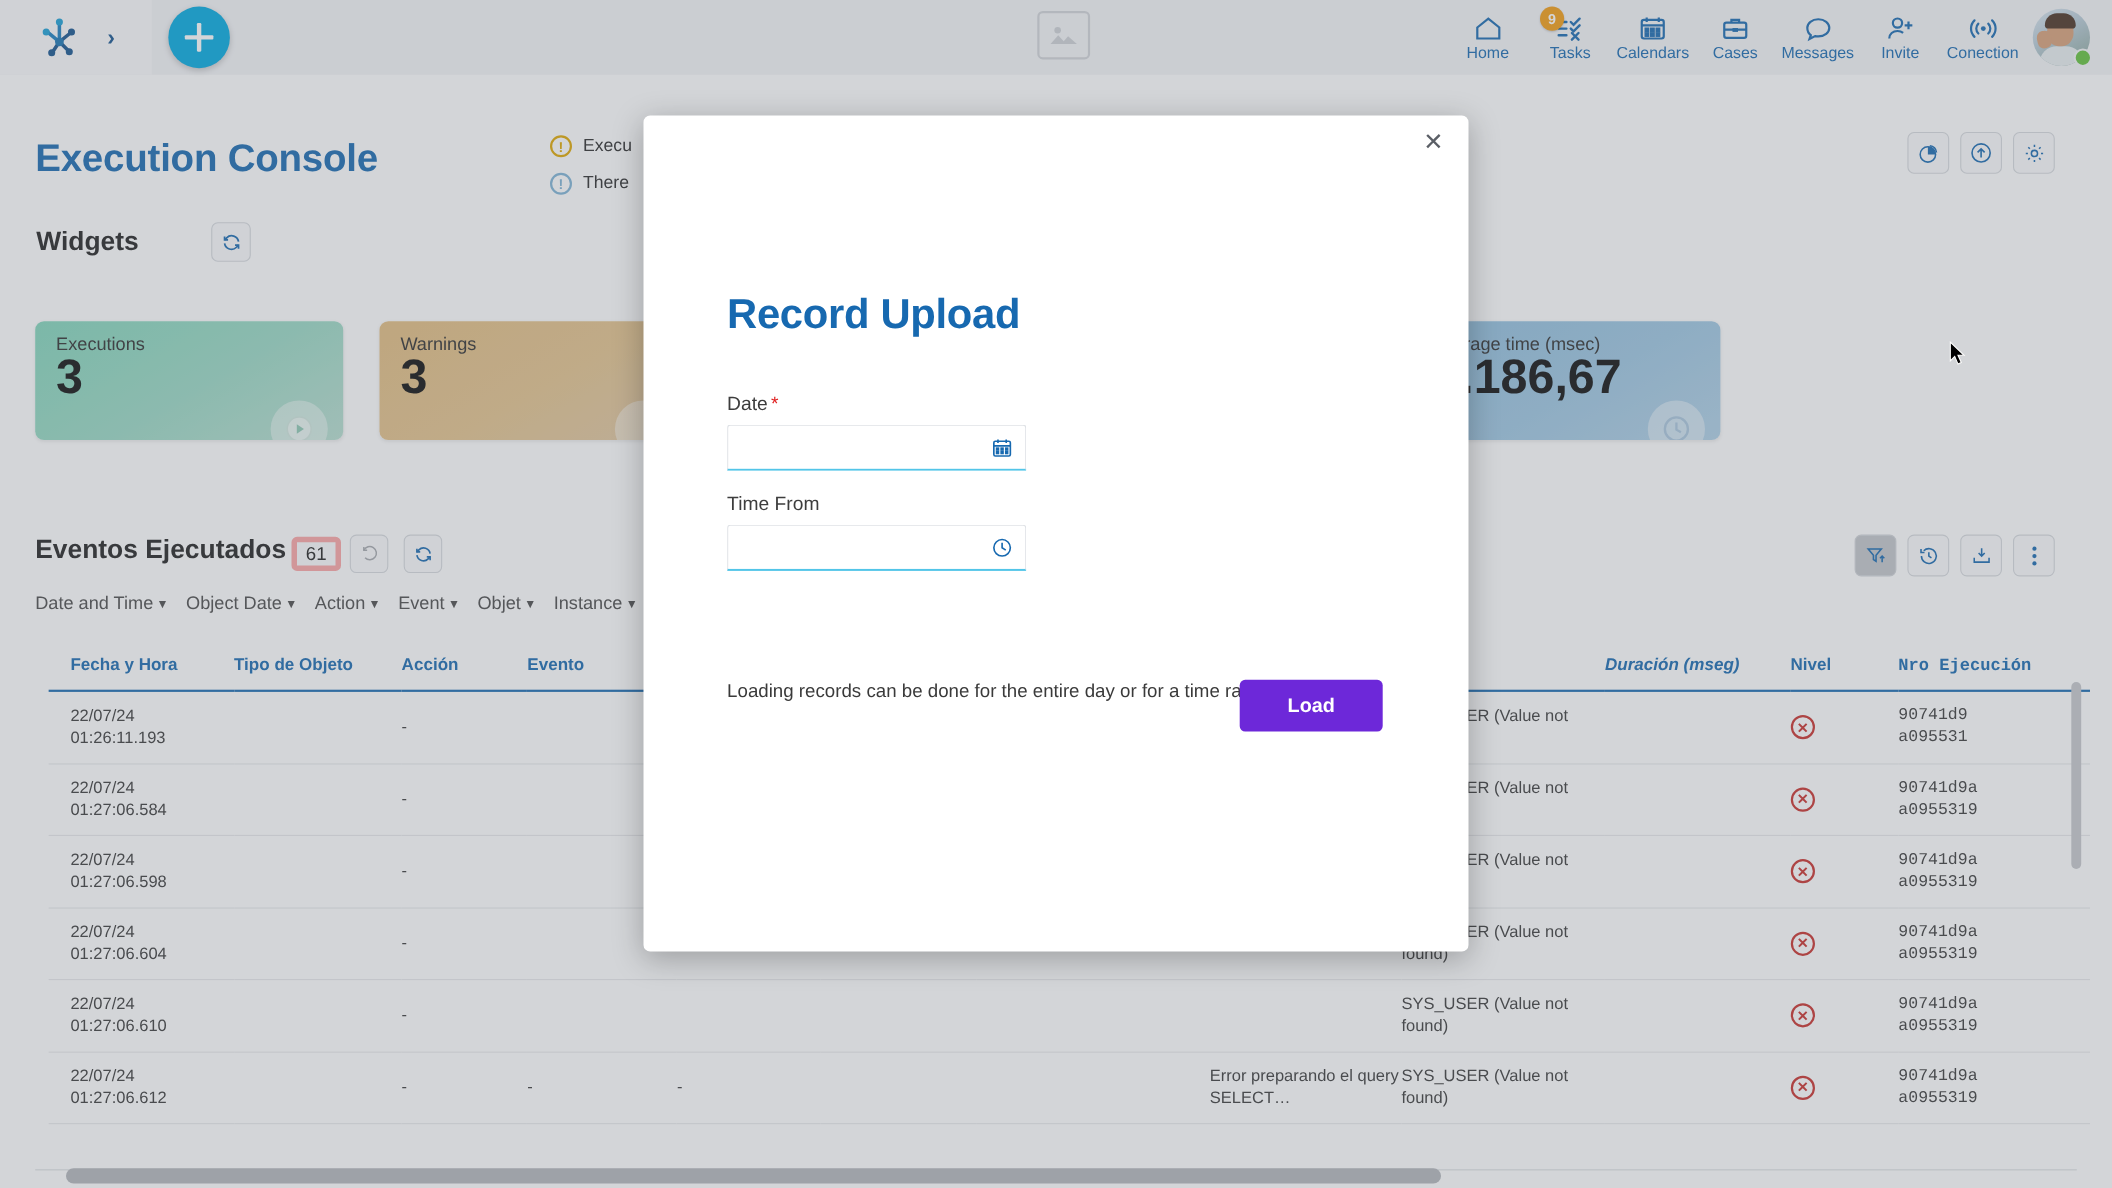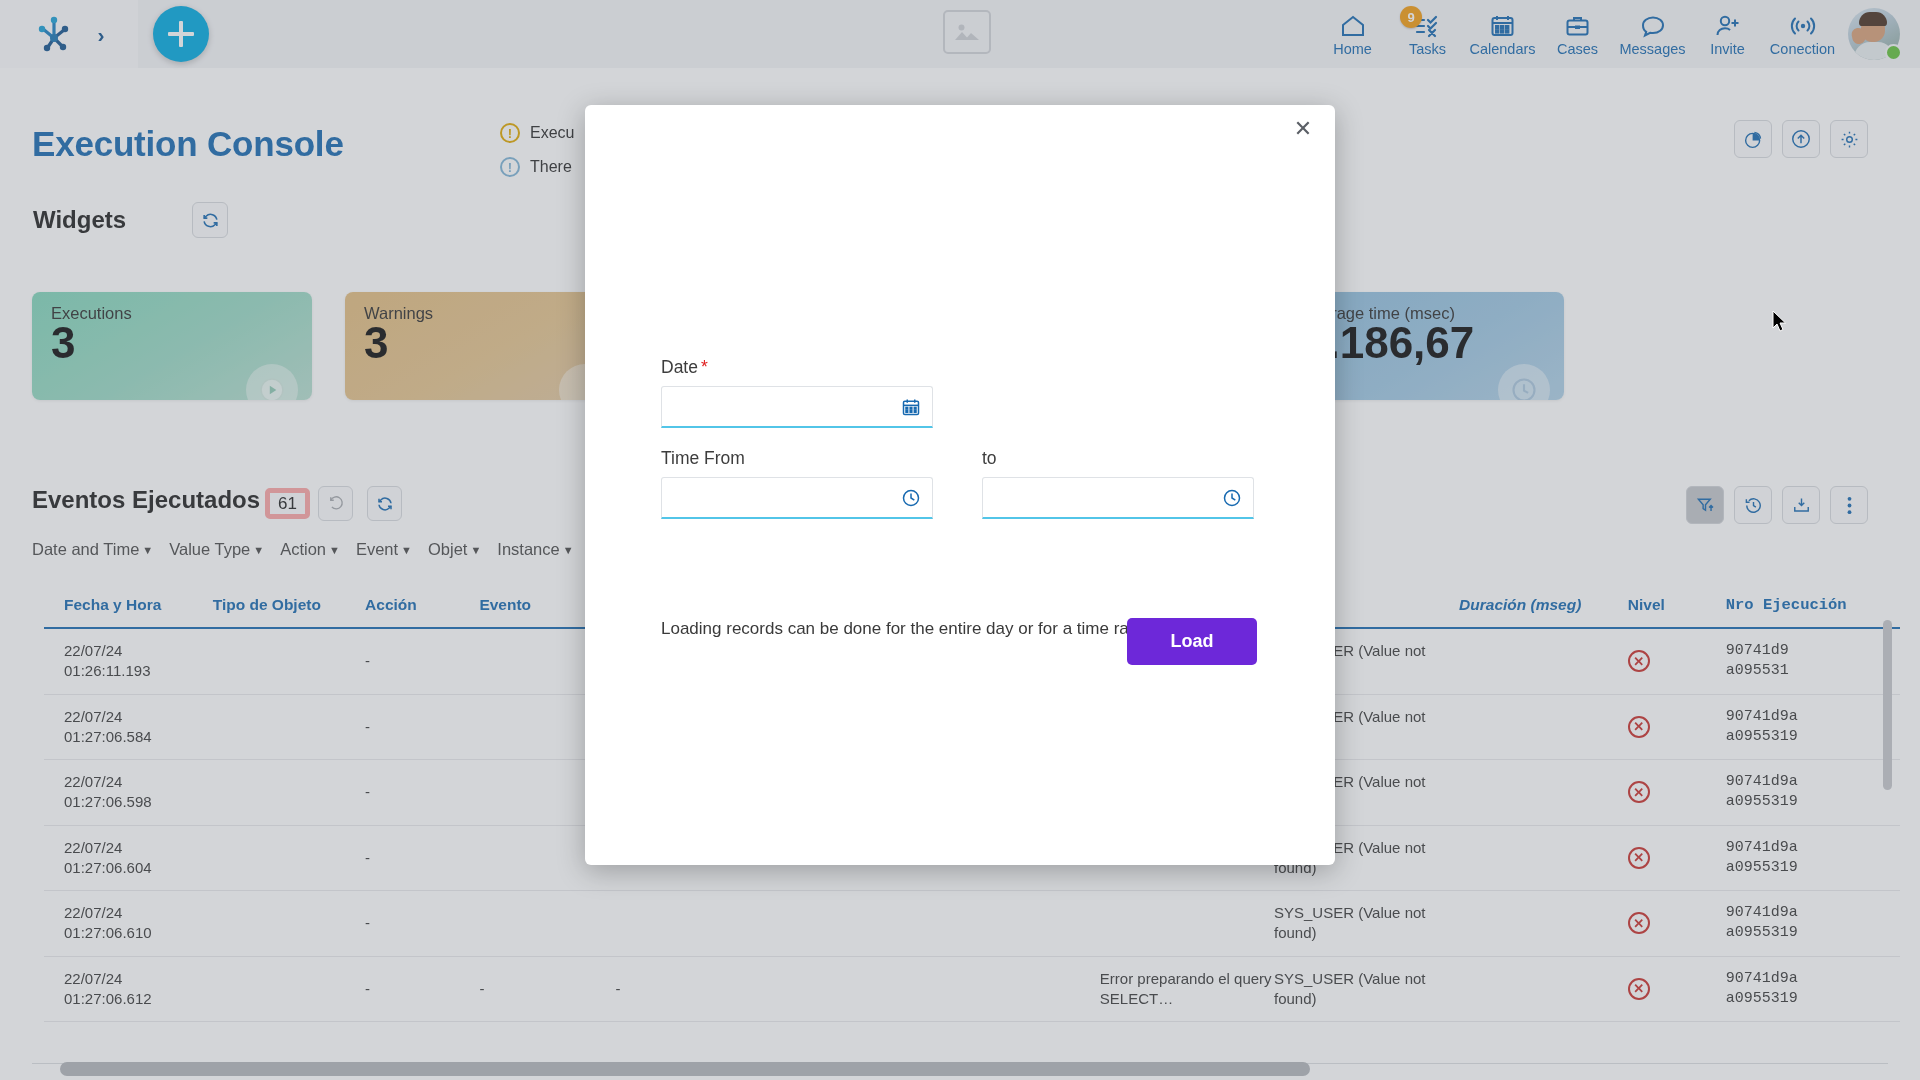--- a/index.html
+++ b/index.html
@@ -446,21 +446,21 @@
         </svg>
       </div>
     </div>
 
     <div class="filters">
       <span class="filter-chip">
           <span>Date and Time</span>
           <span class="caret">▼</span>
         </span>
       <span class="filter-chip">
-          <span>Value Type</span>
+          <span>Object Date</span>
           <span class="caret">▼</span>
         </span>
       <span class="filter-chip">
           <span>Action</span>
           <span class="caret">▼</span>
         </span>
       <span class="filter-chip">
           <span>Event</span>
           <span class="caret">▼</span>
         </span>
@@ -794,20 +794,21 @@
           <div class="av-hair"></div>
           <div class="av-hand"></div>
       </div>
       <div class="status-dot"></div>
     </div>
   </div>
 </div>
 
 <div class="modal">
   <div class="modal-close">✕</div>
+  <div class="modal-title">Record Upload</div>
 
   <div class="grp-date">
     <label class="fld-label">
       <span>Date</span><span class="req">*</span>
     </label>
     <div class="fld-box">
       <input type="text" placeholder="" style="">
       <span class="fld-ico">
         <svg width="20" height="20" viewBox="0 0 24 24" fill="none" stroke="#1769b0" stroke-width="1.8">
           <rect x="3" y="5" width="18" height="16" rx="1.6"></rect>
@@ -832,32 +833,20 @@
       <input type="text" placeholder="" style="">
       <span class="fld-ico">
         <svg width="20" height="20" viewBox="0 0 24 24" fill="none" stroke="#1769b0" stroke-width="1.8">
           <circle cx="12" cy="12" r="9"></circle>
             <path d="M12 6.5V12l4 2.5"></path>
         </svg>
       </span>
     </div>
   </div>
 
-  <div class="grp-to">
-    <label class="fld-label">to</label>
-    <div class="fld-box">
-      <input type="text" placeholder="" style="">
-      <span class="fld-ico">
-        <svg width="20" height="20" viewBox="0 0 24 24" fill="none" stroke="#1769b0" stroke-width="1.8">
-          <circle cx="12" cy="12" r="9"></circle>
-            <path d="M12 6.5V12l4 2.5"></path>
-        </svg>
-      </span>
-    </div>
-  </div>
 
   <div class="modal-help">
     <div>Loading records can be done for the entire day or for a time range.</div>
   </div>
 </div>
 
 <button class="btn-load">Load</button>
 
 <div class="cursor-arrow">
   <svg width="16" height="22" viewBox="0 0 16 22">

